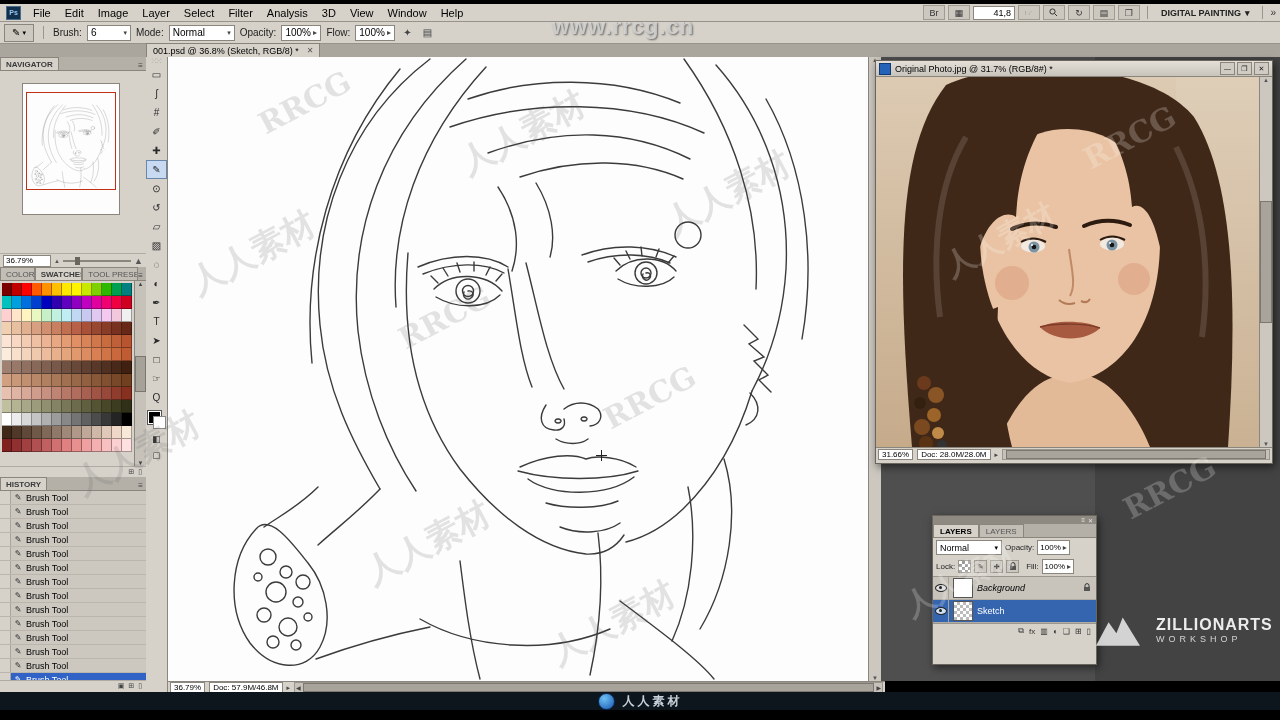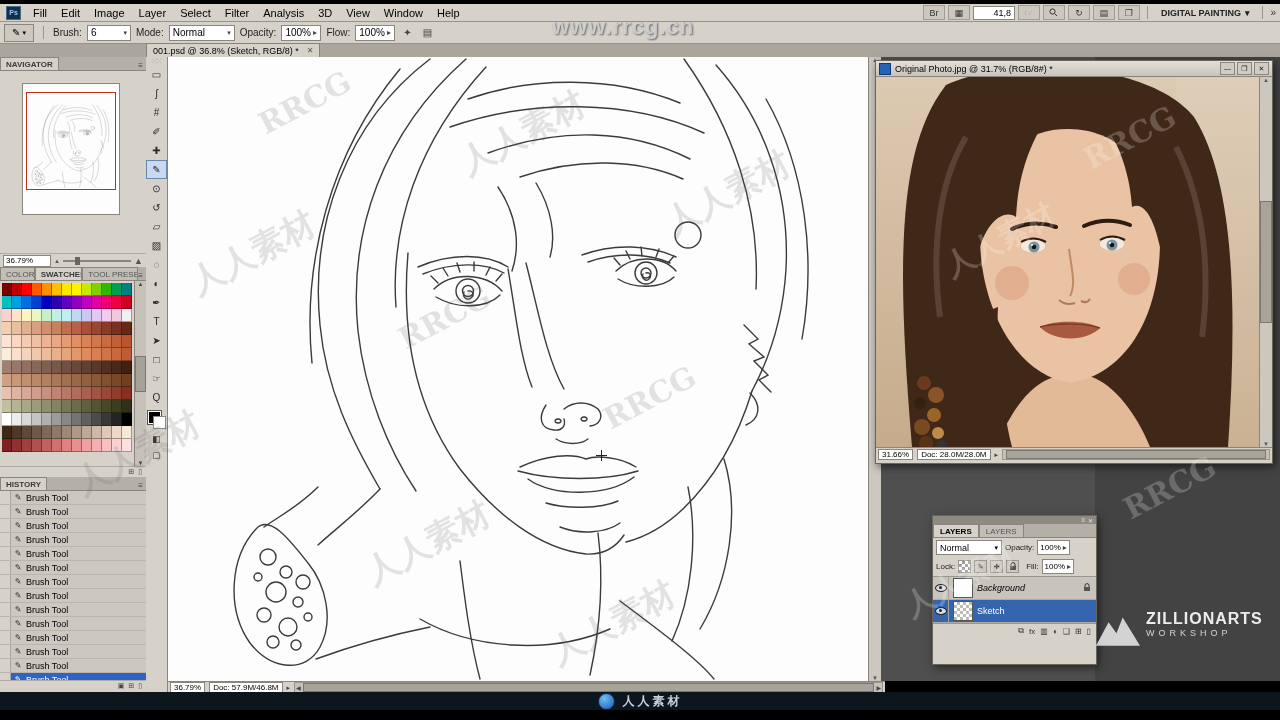--- a/index.html
+++ b/index.html
@@ -163,21 +163,21 @@
   .wm.dark{color:rgba(95,95,95,.17);font-size:34px;}
   .wm.light{color:rgba(255,255,255,.22);font-size:30px;}
   .wm.serif{font-family:"DejaVu Serif",serif;font-size:30px;}
   .wm-url{position:absolute;left:552px;top:14px;font-size:22px;color:rgba(215,215,215,.85);z-index:61;
           text-shadow:1px 1px 2px rgba(0,0,0,.5);font-weight:bold;letter-spacing:1px;pointer-events:none;}
   .footerbar{position:absolute;left:0;top:692px;width:1280px;height:18px;background:#0d161d;z-index:62;
              display:flex;align-items:center;justify-content:center;gap:8px;}
   .foot-logo{width:15px;height:15px;border-radius:50%;background:radial-gradient(circle at 35% 30%,#6cc0f4,#1a56b0);
              border:1px solid #0c2c5c;}
   .foot-text{color:#c8d2da;font-size:12px;letter-spacing:3px;font-weight:bold;}
-  .zlogo{position:absolute;left:1096px;top:610px;z-index:55;display:flex;gap:6px;opacity:.9;}
+  .zlogo{position:absolute;left:1096px;top:610px;z-index:55;display:flex;align-items:center;gap:16px;opacity:.9;}
   .zl-text{display:flex;flex-direction:column;align-items:flex-start;color:#fff;}
   .zl-1{font-size:16px;font-weight:bold;letter-spacing:1px;}
   .zl-2{font-size:9px;letter-spacing:4px;color:#e0e0e0;}
 </style>
 </head>
 <body>
 
 <div class="stage">
 
   <svg width="0" height="0" style="position:absolute">
@@ -264,21 +264,21 @@
         </g>
       </symbol>
     </defs>
   </svg>
 
   <div class="lb-top"></div>
 
   <div class="menubar">
     <span class="app-icon">Ps</span>
     <div id="menu-items">
-        <span class="menu-item">Fill</span>
+        <span class="menu-item">File</span>
         <span class="menu-item">Edit</span>
         <span class="menu-item">Image</span>
         <span class="menu-item">Layer</span>
         <span class="menu-item">Select</span>
         <span class="menu-item">Filter</span>
         <span class="menu-item">Analysis</span>
         <span class="menu-item">3D</span>
         <span class="menu-item">View</span>
         <span class="menu-item">Window</span>
         <span class="menu-item">Help</span>

